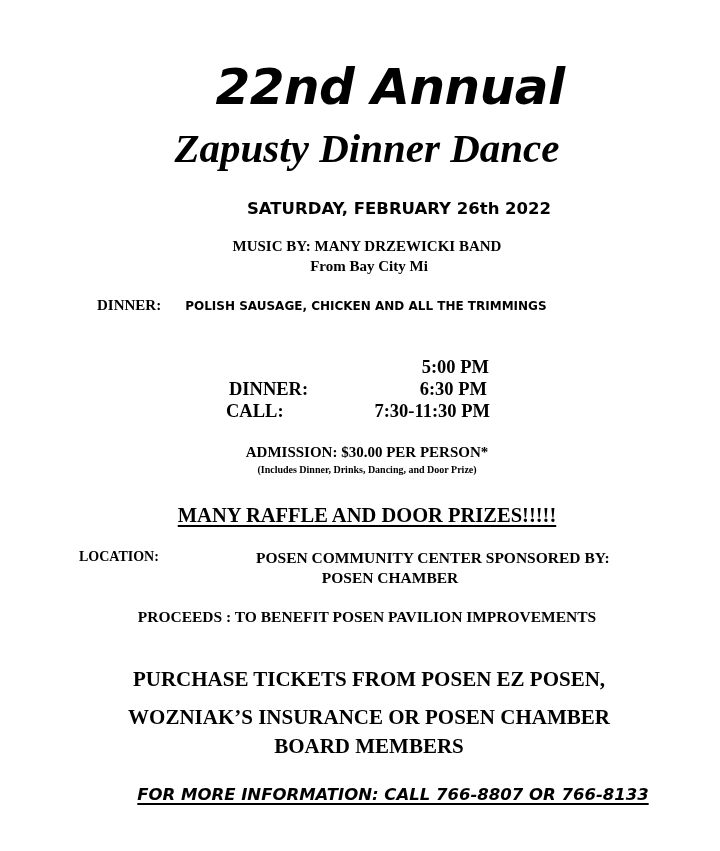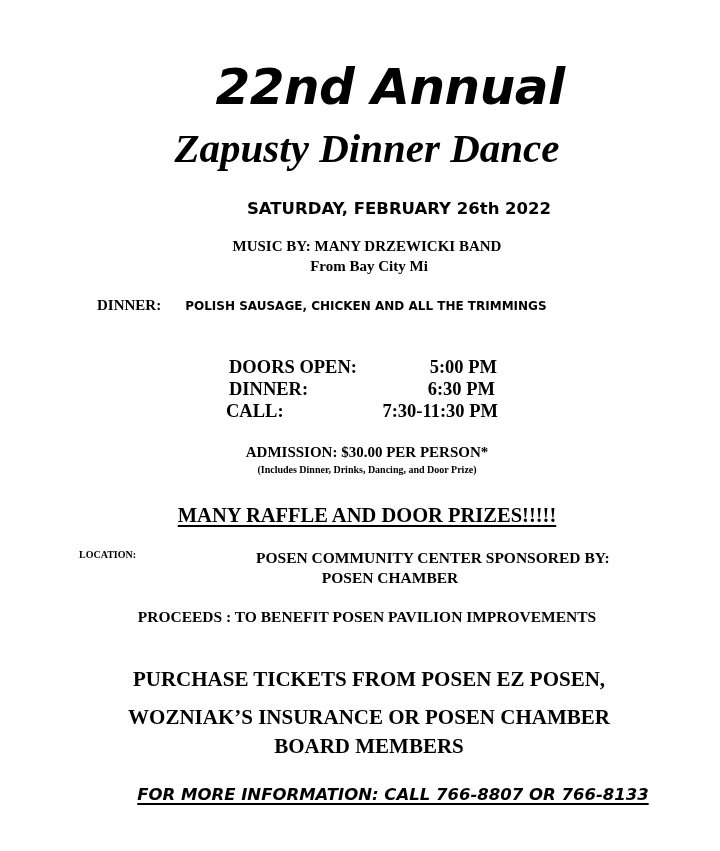--- a/index.html
+++ b/index.html
@@ -60,21 +60,21 @@
       font-size: 12px;
       margin-left: 24px;
     }
 
     .sched-row {
       position: absolute;
       font-size: 18.5px;
       height: 22px;
     }
     .sched-label { position: absolute; white-space: nowrap; }
-    .sched-time { position: absolute; white-space: nowrap; text-align: left; right: 0; }
+    .sched-time { position: absolute; white-space: nowrap; text-align: left; right: 8px; }
 
     #admission {
       top: 444px;
       font-size: 15px;
       left: 0; width: 712px;
     }
     #admission-note {
       top: 464px;
       font-size: 10px;
       left: 0; width: 712px;
@@ -83,21 +83,21 @@
       top: 504px;
       font-size: 20.5px;
       text-decoration: underline;
       text-decoration-thickness: 2px;
       text-underline-offset: 3px;
       left: 0; width: 712px;
     }
     #location-label {
       top: 549px;
       left: 68px;
-      font-size: 10px;
+      font-size: 14px;
     }
     #location-value {
       top: 549px;
       left: 245px;
       font-size: 15.5px;
     }
     #sponsor {
       top: 569px;
       left: 0; width: 758px;
       font-size: 15.5px;
@@ -139,21 +139,20 @@
   <div id="music-by" class="abs center serif-bold">MUSIC BY: MANY DRZEWICKI BAND</div>
 
   <div id="music-origin" class="abs center serif-bold">From Bay City Mi</div>
 
   <div id="dinner-line" class="abs">
     <span class="dl-label">DINNER:</span><span class="dl-value">POLISH SAUSAGE, CHICKEN AND ALL THE TRIMMINGS</span>
   </div>
 
   <div>
     <div class="sched-row serif-bold" style="top:357px; left:229px; width:257px;">
-      <span class="sched-label" style="left:0;">DOORS OPEN:</span>
       <span class="sched-time">5:00 PM</span>
     </div>
     <div class="sched-row serif-bold" style="top:379px; left:229px; width:255px;">
       <span class="sched-label" style="left:0;">DINNER:</span>
       <span class="sched-time">6:30 PM</span>
     </div>
     <div class="sched-row serif-bold" style="top:401px; left:226px; width:261px;">
       <span class="sched-label" style="left:0;">CALL:</span>
       <span class="sched-time">7:30-11:30 PM</span>
     </div>

